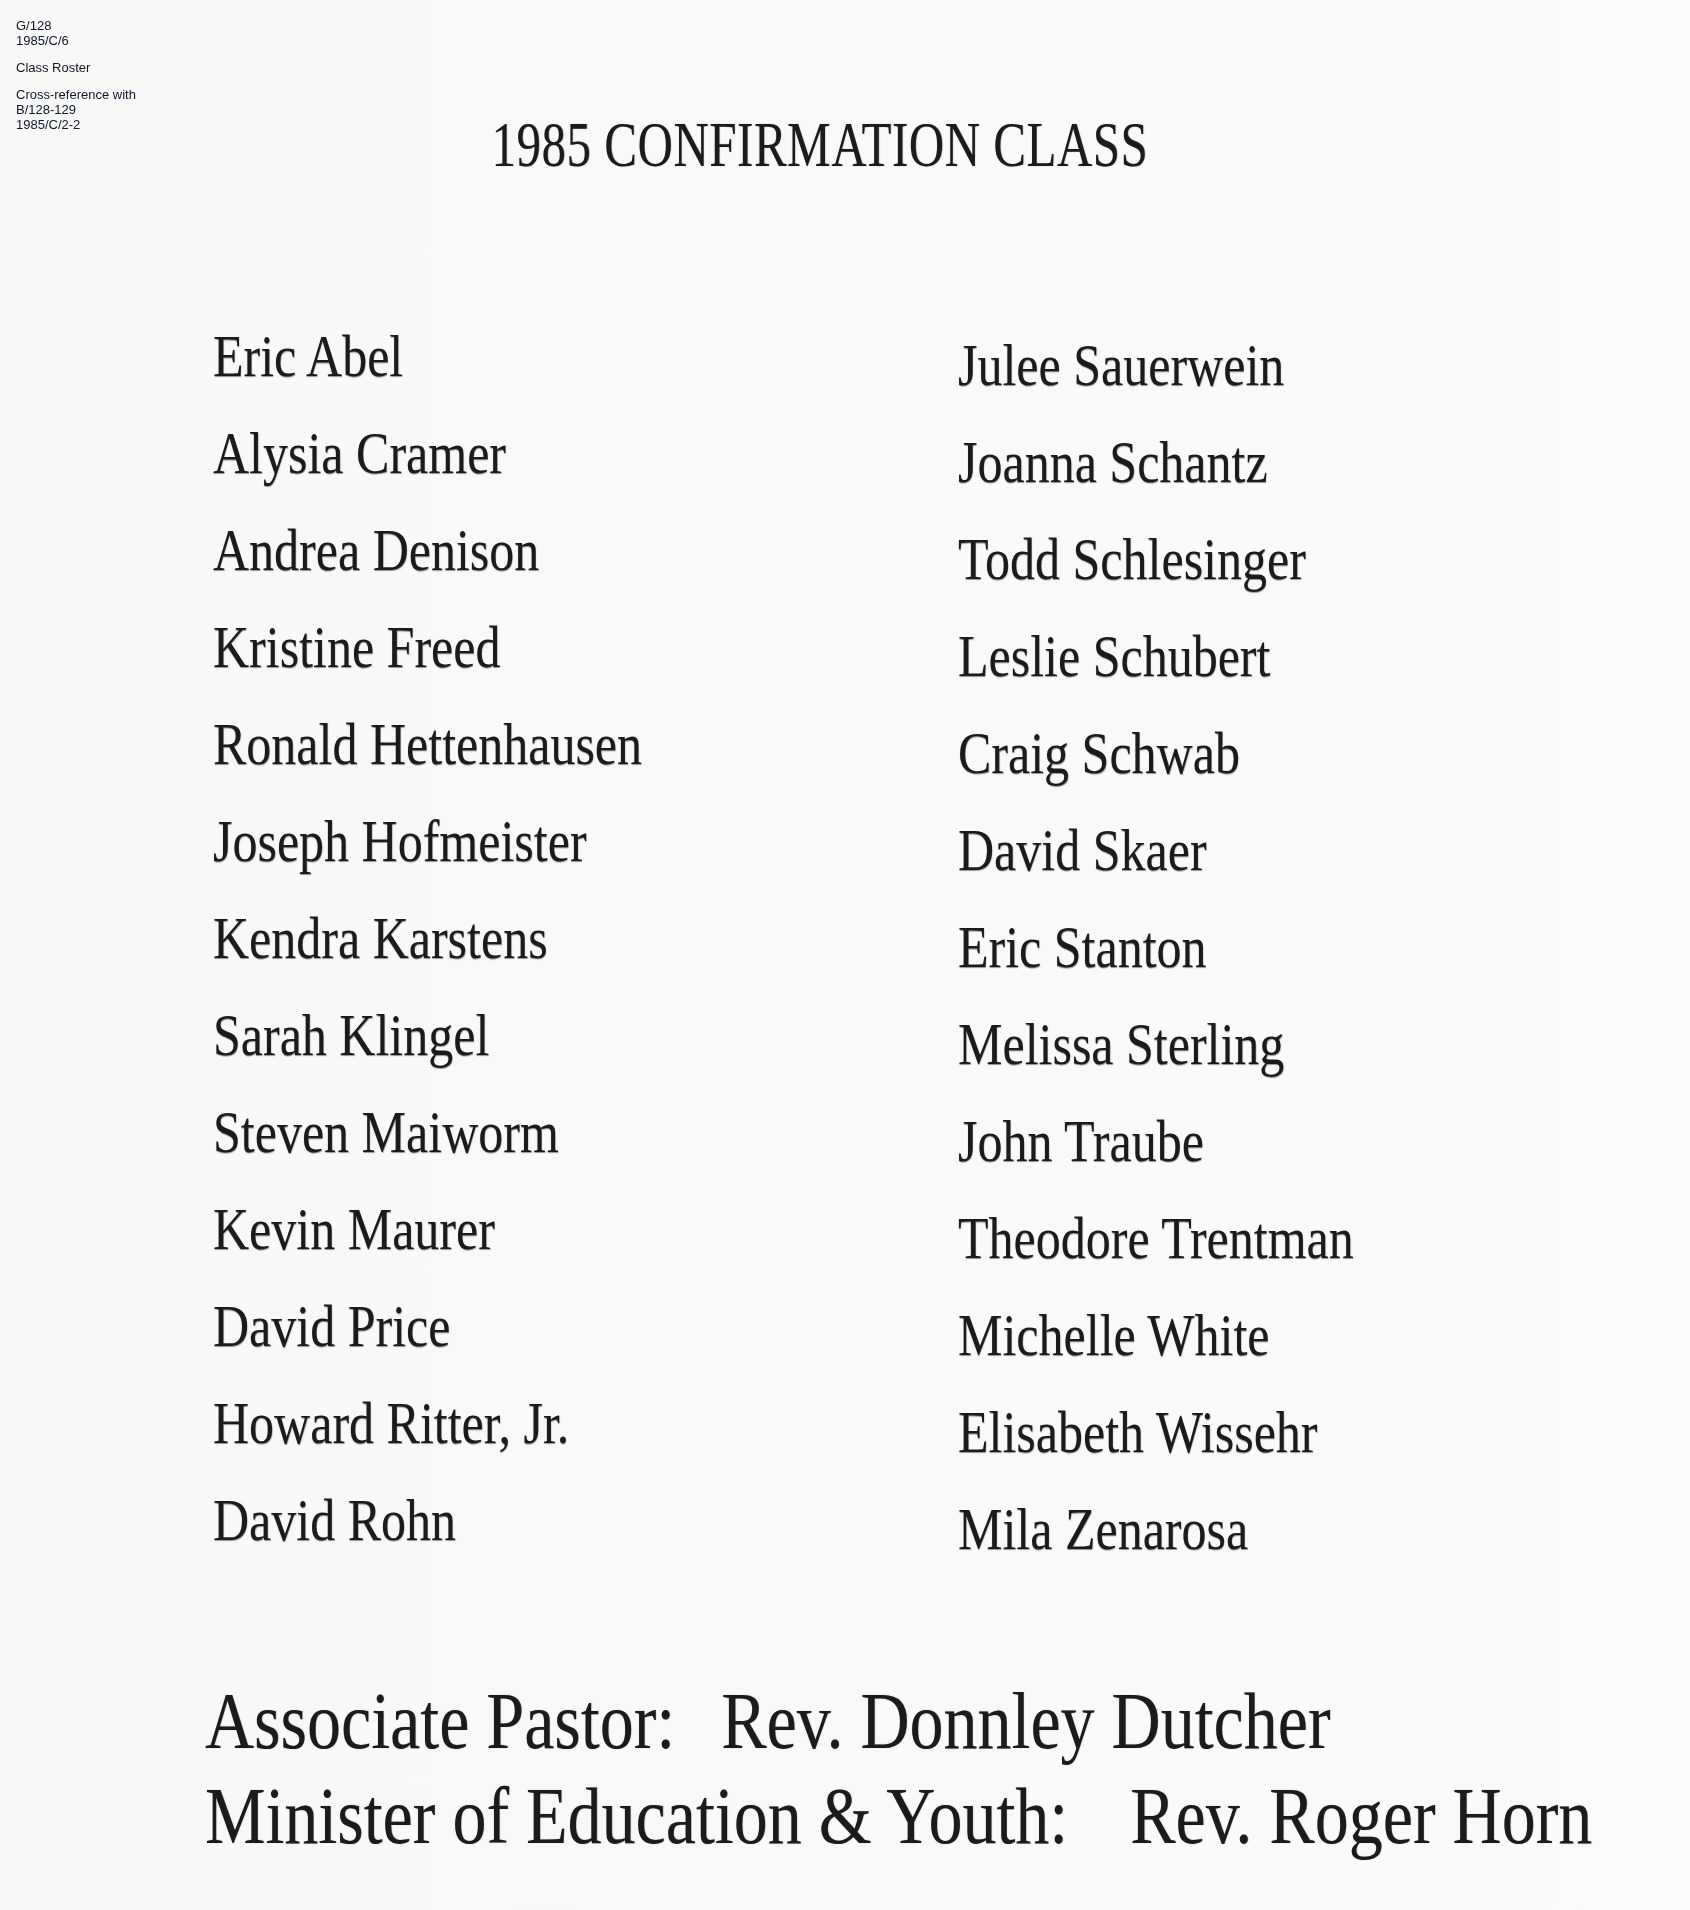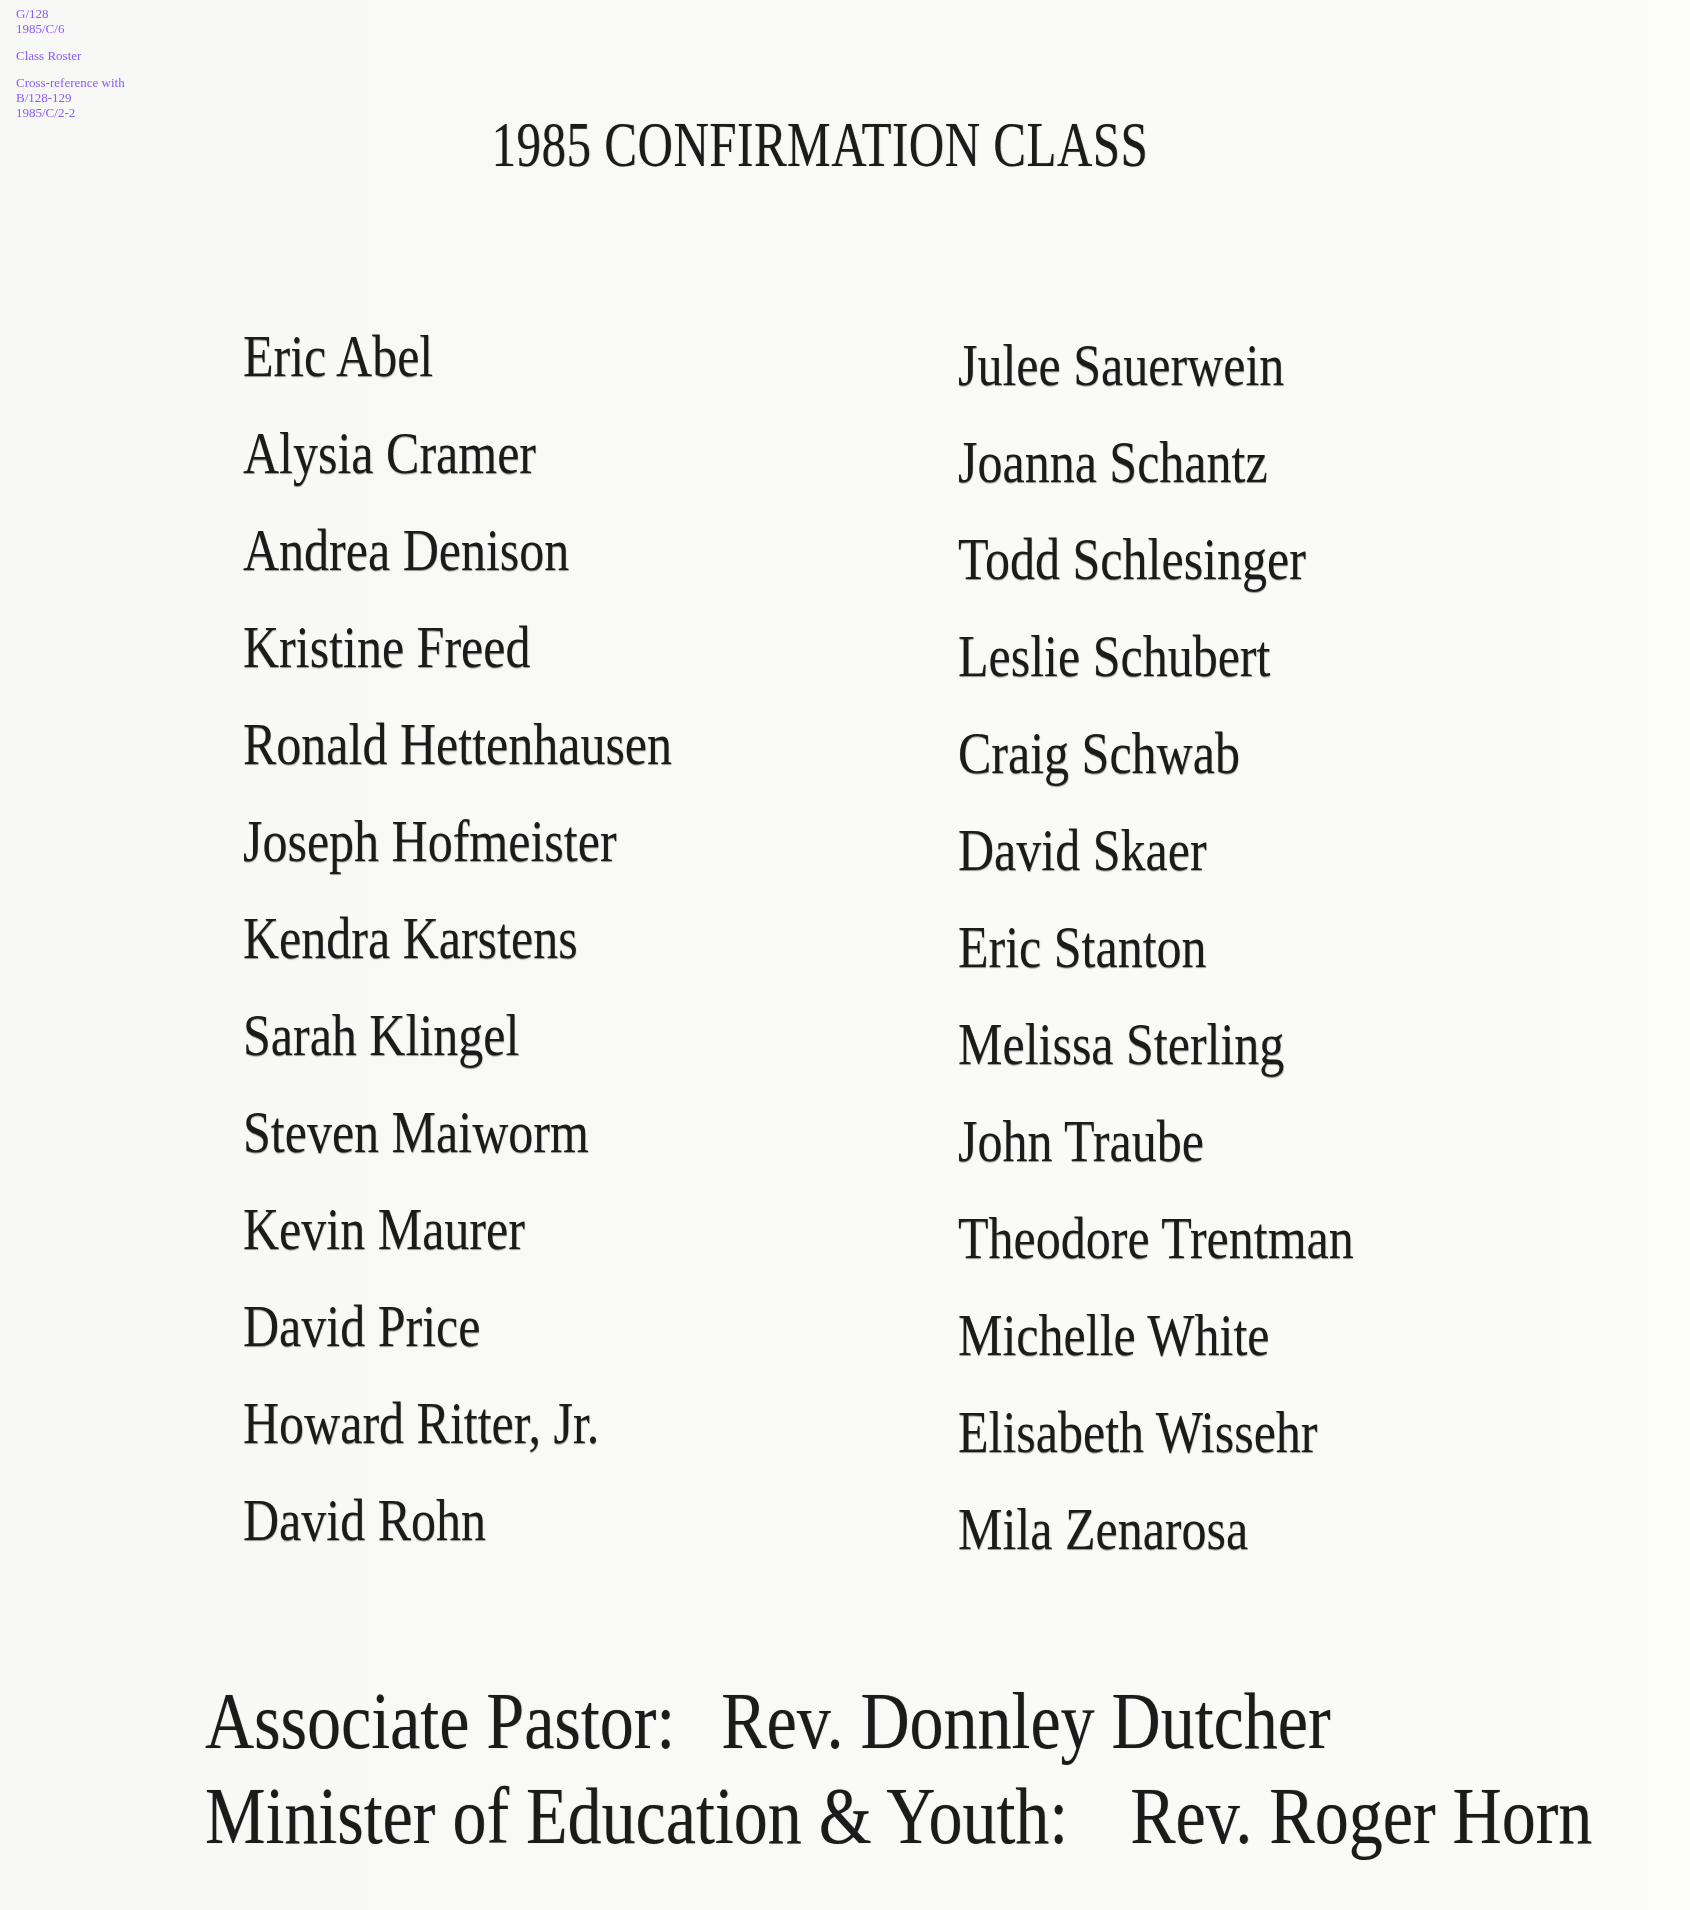--- a/index.html
+++ b/index.html
@@ -8,25 +8,25 @@
     height: 1910px;
     position: relative;
     overflow: hidden;
     background: linear-gradient(90deg, #f8f8f6 0%, #fafaf8 90%, #fcfcfb 100%);
   }
 
   
   .annotation {
     position: absolute;
     left: 16px;
-    top: 6px;
-    font-family: Liberation Serif, serif;
+    top: 18px;
+    font-family: Liberation Sans, sans-serif;
     font-size: 13px;
     line-height: 15px;
-    color: #8b5cf6;
+    color: #0f172a;
   }
   .annotation .group-gap { height: 12px; }
 
   
   .scan {
     font-family: "Liberation Serif", serif;
     color: #1b1b1b;
     text-shadow: 0.3px 0.3px 0.9px rgba(25,25,25,0.45);
     white-space: nowrap;
   }
@@ -40,21 +40,21 @@
     font-size: 49px;
     letter-spacing: 0.5px;
     transform: scaleY(1.28);
     transform-origin: center top;
   }
 
   .col {
     position: absolute;
     font-size: 50px;
   }
-  .col-left  { left: 213px; top: 307px; margin-left: 30px; }
+  .col-left  { left: 213px; top: 307px; }
   .col-right { left: 958px; top: 316px; }
   .name {
     height: 97px;
     display: flex;
     align-items: center;
     transform: scaleY(1.18);
     transform-origin: left center;
   }
 
   .staff {

